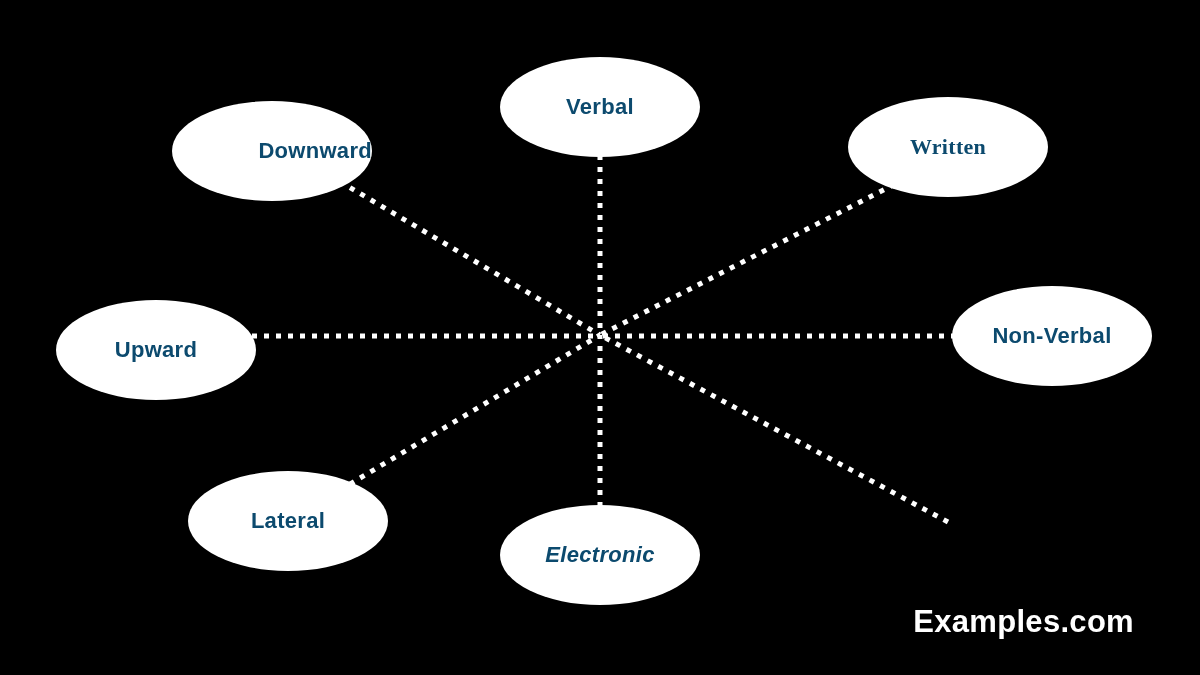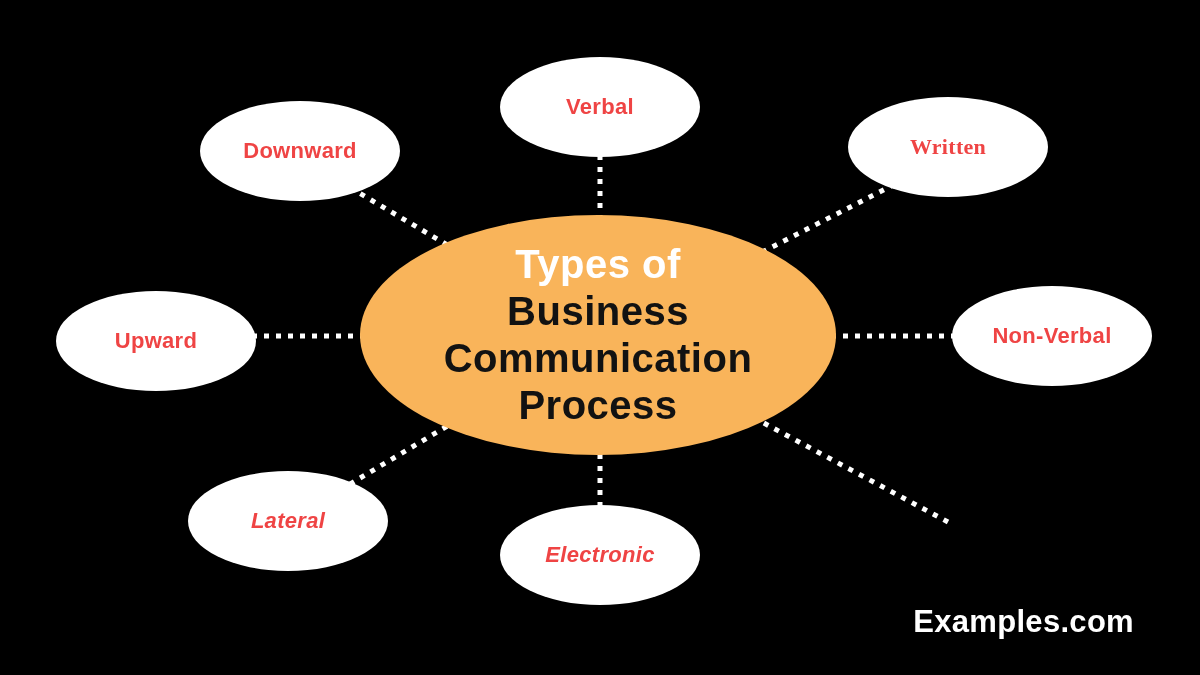--- a/index.html
+++ b/index.html
@@ -55,31 +55,31 @@
     width: 200px;
     height: 100px;
     background: #ffffff;
     border-radius: 50%;
     z-index: 2;
     display: flex;
     align-items: center;
     justify-content: center;
   }
   .node span {
-    color: #ef4444;
+    color: #0c4a6e;
     font-weight: bold;
     font-size: 22px;
     letter-spacing: 0.3px;
   }
-  .node-downward   { left: 200px;  top: 101px; }
+  .node-downward   { left: 172px;  top: 101px; justify-content: flex-end; }
   .node-verbal     { left: 500px;  top: 57px;  }
   .node-written    { left: 848px;  top: 97px; font-family: Liberation Serif, serif; }
-  .node-upward     { left: 56px;   top: 291px; }
+  .node-upward     { left: 56px;   top: 300px; }
   .node-nonverbal  { left: 952px;  top: 286px; }
-  .node-lateral    { left: 188px;  top: 471px; font-style: italic; }
+  .node-lateral    { left: 188px;  top: 471px; }
   .node-electronic { left: 500px;  top: 505px; font-style: italic; }
   .node-visual     { left: 848px;  top: 472px; }
   .watermark {
     position: absolute;
     right: 66px;
     top: 604px;
     color: #ffffff;
     font-weight: bold;
     font-size: 31px;
     letter-spacing: 0.3px;
@@ -97,26 +97,20 @@
       <line x1="600" y1="107" x2="600" y2="335"></line>
       <line x1="948" y1="157" x2="600" y2="335"></line>
       <line x1="156" y1="336" x2="600" y2="336"></line>
       <line x1="1052" y1="336" x2="600" y2="336"></line>
       <line x1="288" y1="521" x2="600" y2="335"></line>
       <line x1="600" y1="555" x2="600" y2="335"></line>
       <line x1="948" y1="522" x2="600" y2="335"></line>
     </g>
   </svg>
 
-  <div class="center-ellipse" style="background: rgb(249, 180, 90);">
-    <div class="center-title-line1">Types of</div>
-    <div class="center-title-rest">Business</div>
-    <div class="center-title-rest">Communication</div>
-    <div class="center-title-rest">Process</div>
-  </div>
 
   <div class="node node-downward">
     <span>Downward</span>
   </div>
   <div class="node node-verbal">
     <span>Verbal</span>
   </div>
   <div class="node node-written">
     <span>Written</span>
   </div>

